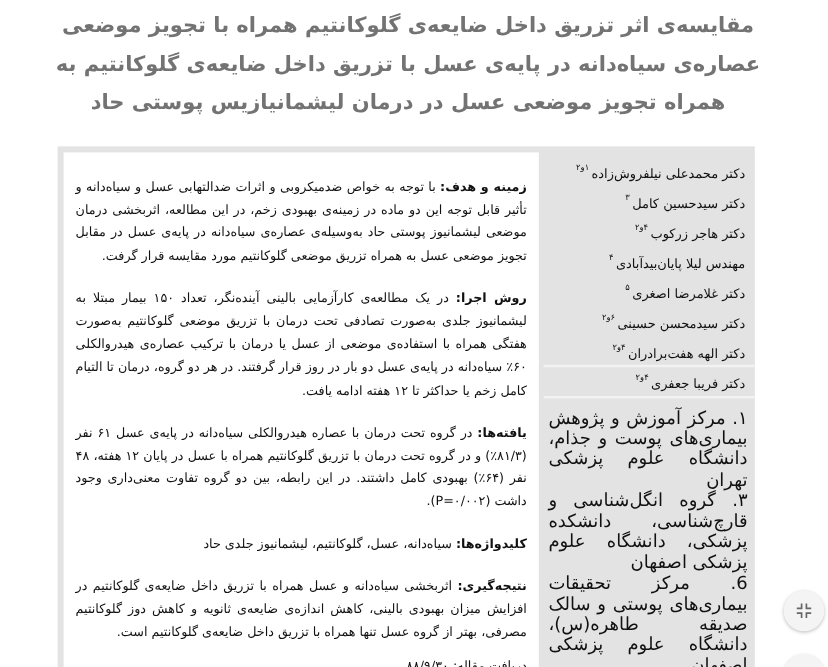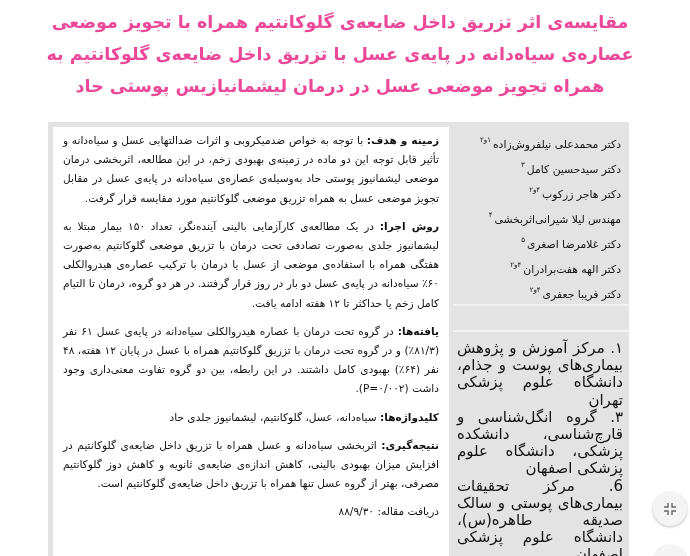--- a/index.html
+++ b/index.html
@@ -21,21 +21,21 @@
       position: absolute;
       top: 6px;
       left: 40px;
       width: 600px;
       direction: rtl;
       text-align: center;
       font-family: "DejaVu Sans", sans-serif;
       font-weight: bold;
       font-size: 17.5px;
       line-height: 32px;
-      color: #ec4899;
+      color: #737373;
     }
     
     .frame {
       position: absolute;
       top: 122px;
       left: 48px;
       width: 581px;
       height: 440px;
       background: #e3e3e3;
     }
@@ -47,21 +47,21 @@
       height: 429px;
       background: #ffffff;
       direction: rtl;
       text-align: justify;
       font-size: 10.6px;
       line-height: 19.2px;
       padding: 4px 10px 0 10px;
       box-sizing: border-box;
     }
     .abstract p {
-      margin: 0 0 9px 0;
+      margin: 16px 0 9px 0;
     }
     .abstract .lbl {
       font-weight: bold;
     }
     .abstract .dates {
       display: flex;
       gap: 28px;
       margin-top: 2px;
     }
     .authors {
@@ -139,22 +139,23 @@
 <div class="page">
 
   <div class="title">مقایسه‌ی اثر تزریق داخل ضایعه‌ی گلوکانتیم همراه با تجویز موضعی عصاره‌ی سیاه‌دانه در پایه‌ی عسل با تزریق داخل ضایعه‌ی گلوکانتیم به همراه تجویز موضعی عسل در درمان لیشمانیازیس پوستی حاد</div>
 
   <div class="frame"></div>
 
   <div class="authors">
     <div class="author"><span>دکتر محمدعلی نیلفروش‌زاده</span><sup>۱و۲</sup></div>
     <div class="author"><span>دکتر سیدحسین کامل</span><sup>۳</sup></div>
     <div class="author"><span>دکتر هاجر زرکوب</span><sup>۴و۲</sup></div>
-    <div class="author"><span>مهندس لیلا شیرانی‌اثربخشی</span><sup>۴</sup></div>
+    <div class="author"><span>مهندس لیلا پایان‌بیدآبادی</span><sup>۴</sup></div>
     <div class="author"><span>دکتر غلامرضا اصغری</span><sup>۵</sup></div>
+    <div class="author"><span>دکتر سیدمحسن حسینی</span><sup>۶و۲</sup></div>
     <div class="author"><span>دکتر الهه هفت‌برادران</span><sup>۴و۲</sup></div>
     <div class="author"><span>دکتر فریبا جعفری</span><sup>۴و۲</sup></div>
   </div>
 
   <div class="sep" style="top:304px;"></div>
   <div class="sep" style="top:330px;"></div>
 
   <div class="affils">
     <p class="aff">۱. مرکز آموزش و پژوهش بیماری‌های پوست و جذام، دانشگاه علوم پزشکی تهران</p>
     <p class="aff">۳. گروه انگل‌شناسی و قارچ‌شناسی، دانشکده پزشکی، دانشگاه علوم پزشکی اصفهان</p>

